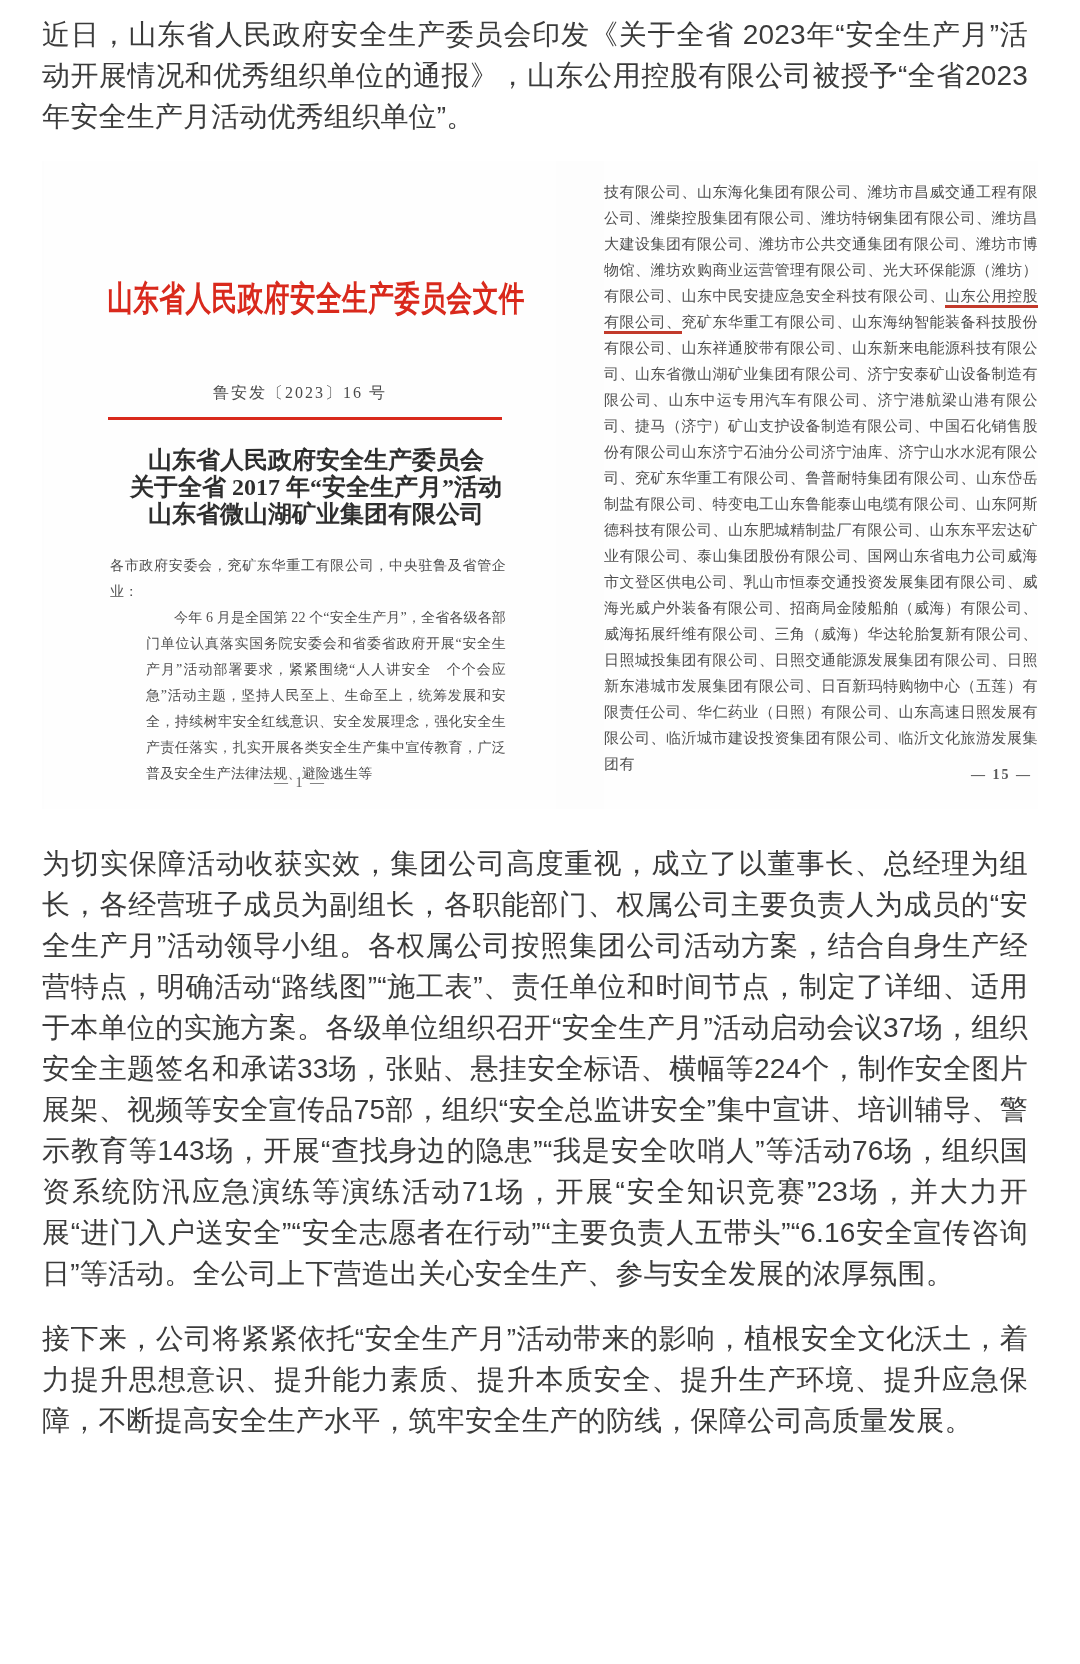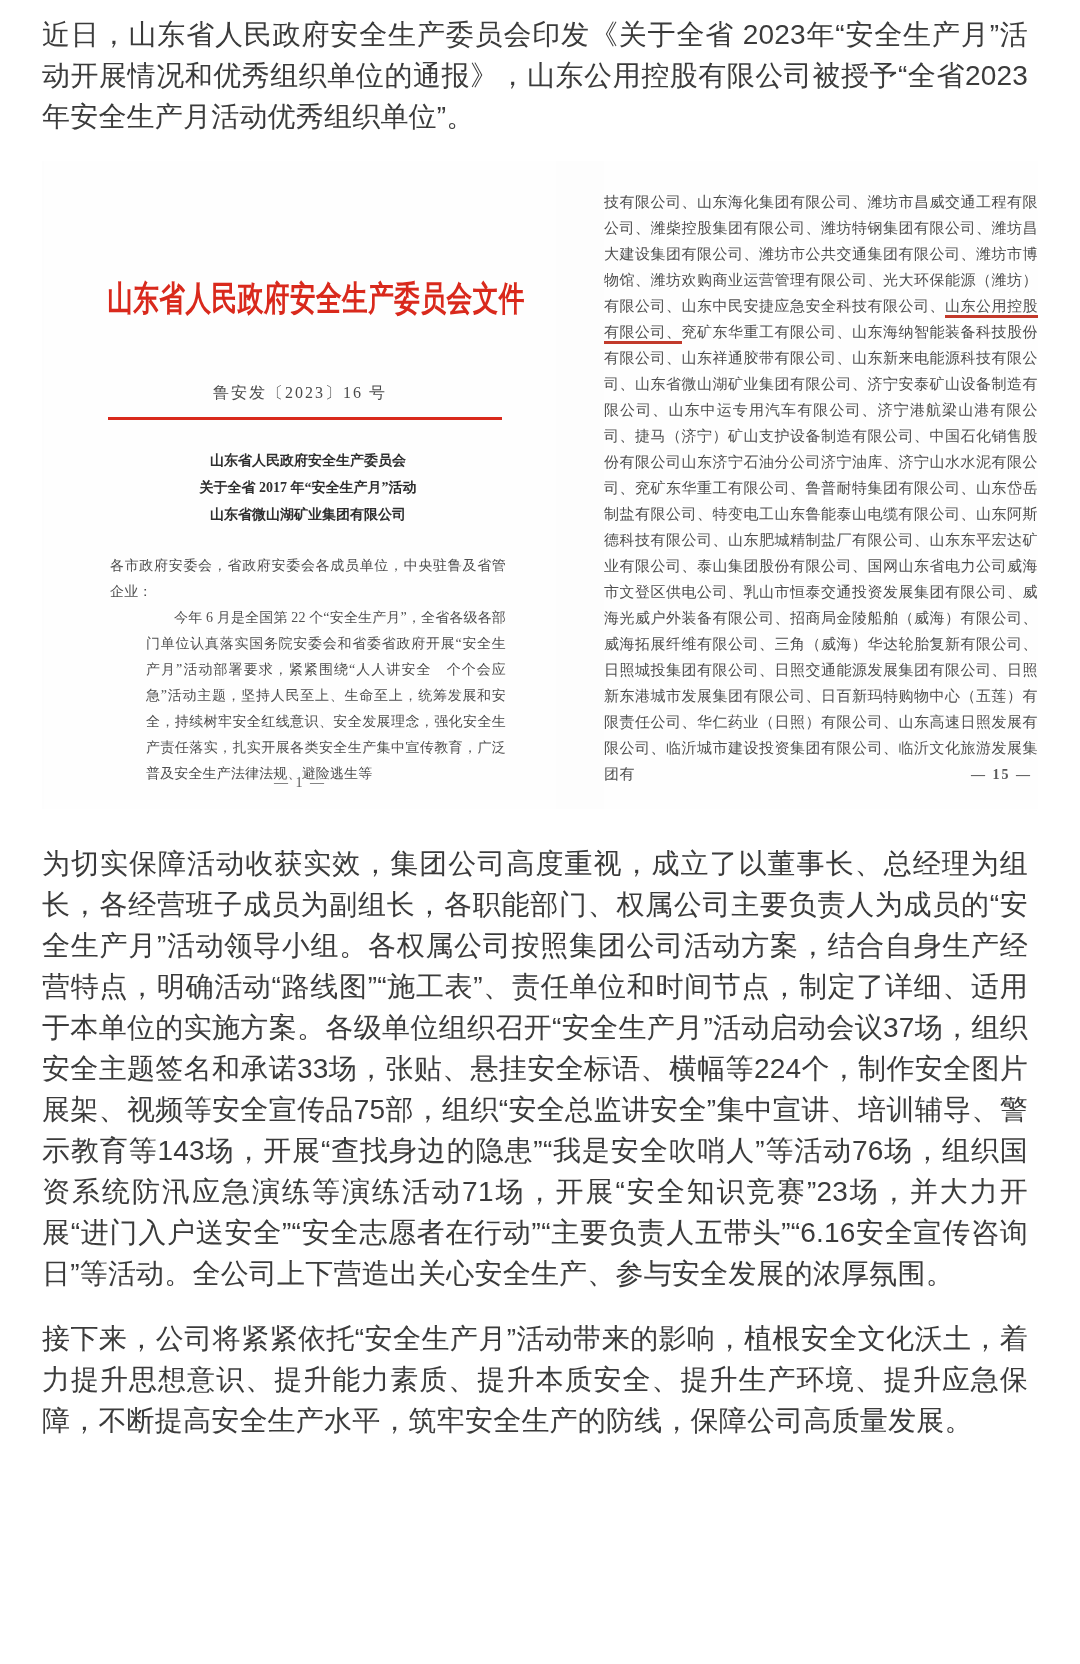--- a/index.html
+++ b/index.html
@@ -80,24 +80,24 @@
     position: absolute;
     top: 256px;
     left: 64px;
     width: 394px;
     height: 3px;
     background: #d9291c;
   }
   .doc-title {
     position: absolute;
     top: 286px;
-    left: 8px;
+    left: 16px;
     width: 100%;
     text-align: center;
-    font-size: 14px;
+    font-size: 24px;
     line-height: 27px;
     font-weight: 700;
     color: #2e2e2e;
     margin: 0;
   }
   .left-body {
     position: absolute;
     top: 392px;
     left: 66px;
     width: 396px;
@@ -122,21 +122,21 @@
     width: 100%;
     text-align: center;
   }
   .page-num.right-num {
     top: 606px;
     right: 6px;
     font-weight: bold;
   }
   .company-list {
     position: absolute;
-    top: 28px;
+    top: 18px;
     left: 0;
     width: 434px;
     margin: 0;
     font-size: 15px;
     line-height: 26px;
     letter-spacing: 0.4px;
     color: #4e4e4e;
     text-align: justify;
     text-justify: inter-ideograph;
   }
@@ -159,21 +159,21 @@
         <span class="masthead-inner">山东省人民政府安全生产委员会文件</span>
       </div>
       <div class="doc-number">鲁安发〔2023〕16 号</div>
       <div class="red-divider"></div>
       <h2 class="doc-title">
         <span>山东省人民政府安全生产委员会</span><br>
         <span>关于全省 2017 年“安全生产月”活动</span><br>
         <span>山东省微山湖矿业集团有限公司</span>
       </h2>
       <div class="left-body">
-        <p>各市政府安委会，省政府安委会各成员单位，中央驻鲁及省管企业：</p>
+        <p>各市政府安委会，兖矿东华重工有限公司，中央驻鲁及省管企业：</p>
         <p class="indent">今年 6 月是全国第 22 个“安全生产月”，全省各级各部门单位认真落实国务院安委会和省委省政府开展“安全生产月”活动部署要求，紧紧围绕“人人讲安全　个个会应急”活动主题，坚持人民至上、生命至上，统筹发展和安全，持续树牢安全红线意识、安全发展理念，强化安全生产责任落实，扎实开展各类安全生产集中宣传教育，广泛普及安全生产法律法规、避险逃生等</p>
       </div>
       <div class="page-num left-num">— 1 —</div>
     </section>
 
     <section class="scan-page right">
       <p class="company-list">
         <span>技有限公司、山东海化集团有限公司、潍坊市昌威交通工程有限公司、潍柴控股集团有限公司、潍坊特钢集团有限公司、潍坊昌大建设集团有限公司、潍坊市公共交通集团有限公司、潍坊市博物馆、潍坊欢购商业运营管理有限公司、光大环保能源（潍坊）有限公司、山东中民安捷应急安全科技有限公司、</span><span class="red-underline">山东公用控股有限公司、</span><span>兖矿东华重工有限公司、山东海纳智能装备科技股份有限公司、山东祥通胶带有限公司、山东新来电能源科技有限公司、山东省微山湖矿业集团有限公司、济宁安泰矿山设备制造有限公司、山东中运专用汽车有限公司、济宁港航梁山港有限公司、捷马（济宁）矿山支护设备制造有限公司、中国石化销售股份有限公司山东济宁石油分公司济宁油库、济宁山水水泥有限公司、兖矿东华重工有限公司、鲁普耐特集团有限公司、山东岱岳制盐有限公司、特变电工山东鲁能泰山电缆有限公司、山东阿斯德科技有限公司、山东肥城精制盐厂有限公司、山东东平宏达矿业有限公司、泰山集团股份有限公司、国网山东省电力公司威海市文登区供电公司、乳山市恒泰交通投资发展集团有限公司、威海光威户外装备有限公司、招商局金陵船舶（威海）有限公司、威海拓展纤维有限公司、三角（威海）华达轮胎复新有限公司、日照城投集团有限公司、日照交通能源发展集团有限公司、日照新东港城市发展集团有限公司、日百新玛特购物中心（五莲）有限责任公司、华仁药业（日照）有限公司、山东高速日照发展有限公司、临沂城市建设投资集团有限公司、临沂文化旅游发展集团有</span>
       </p>
       <div class="page-num right-num">— 15 —</div>

